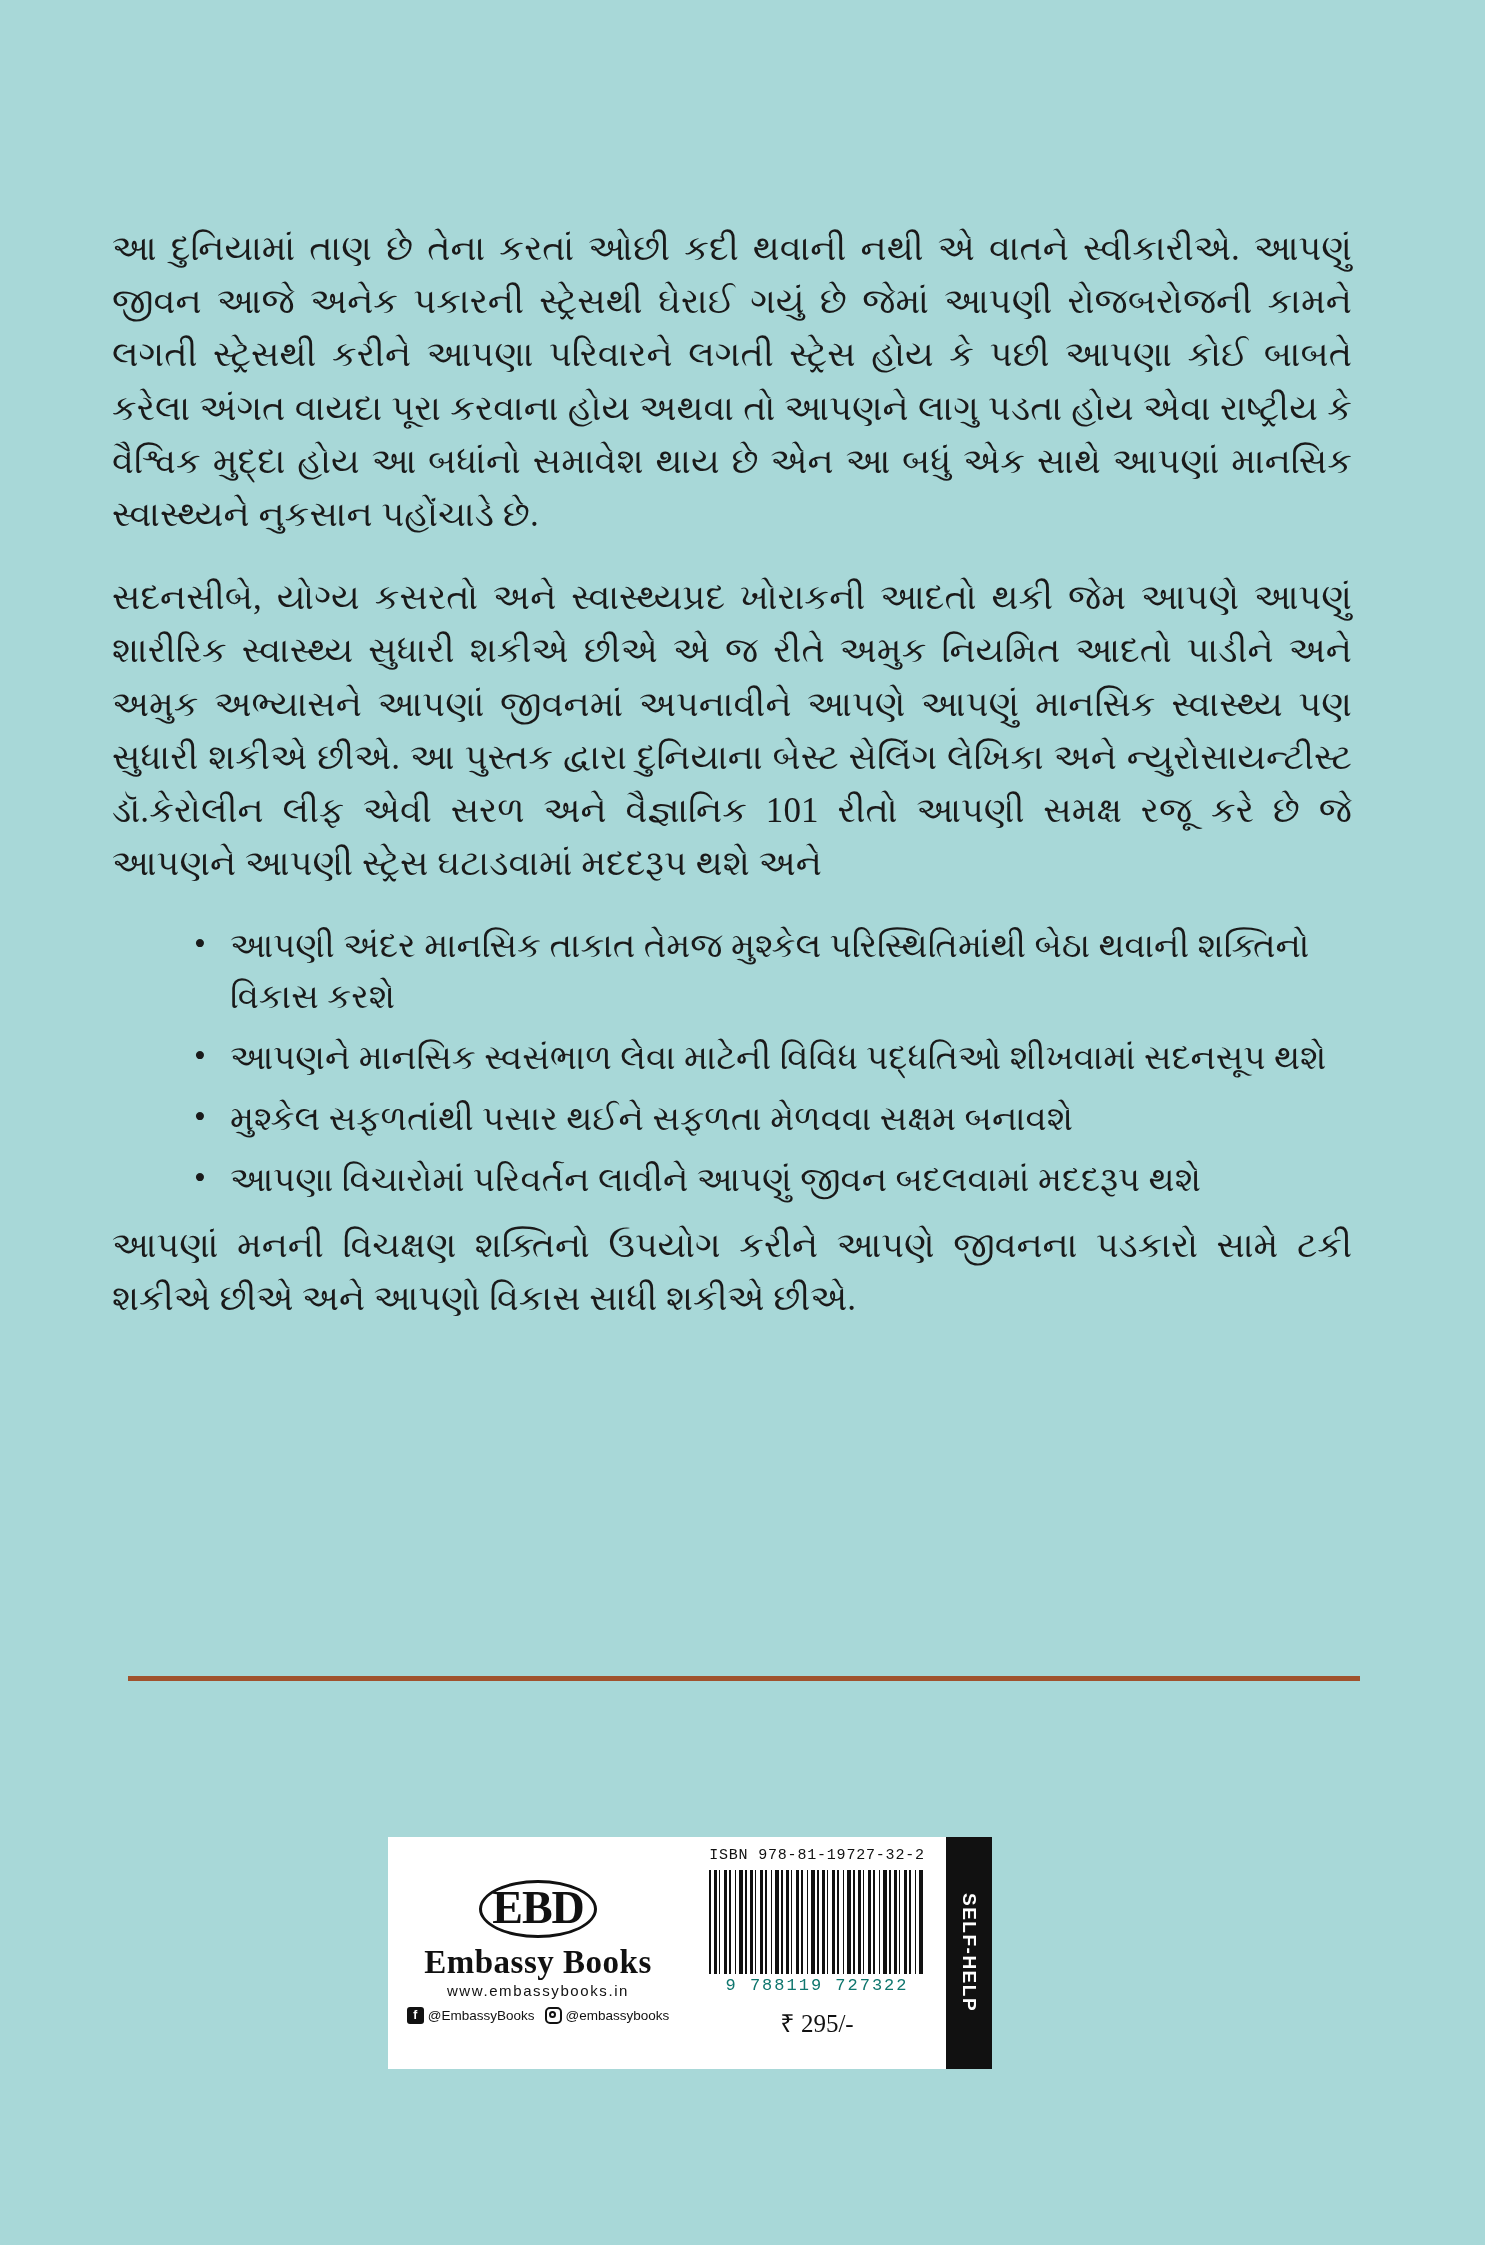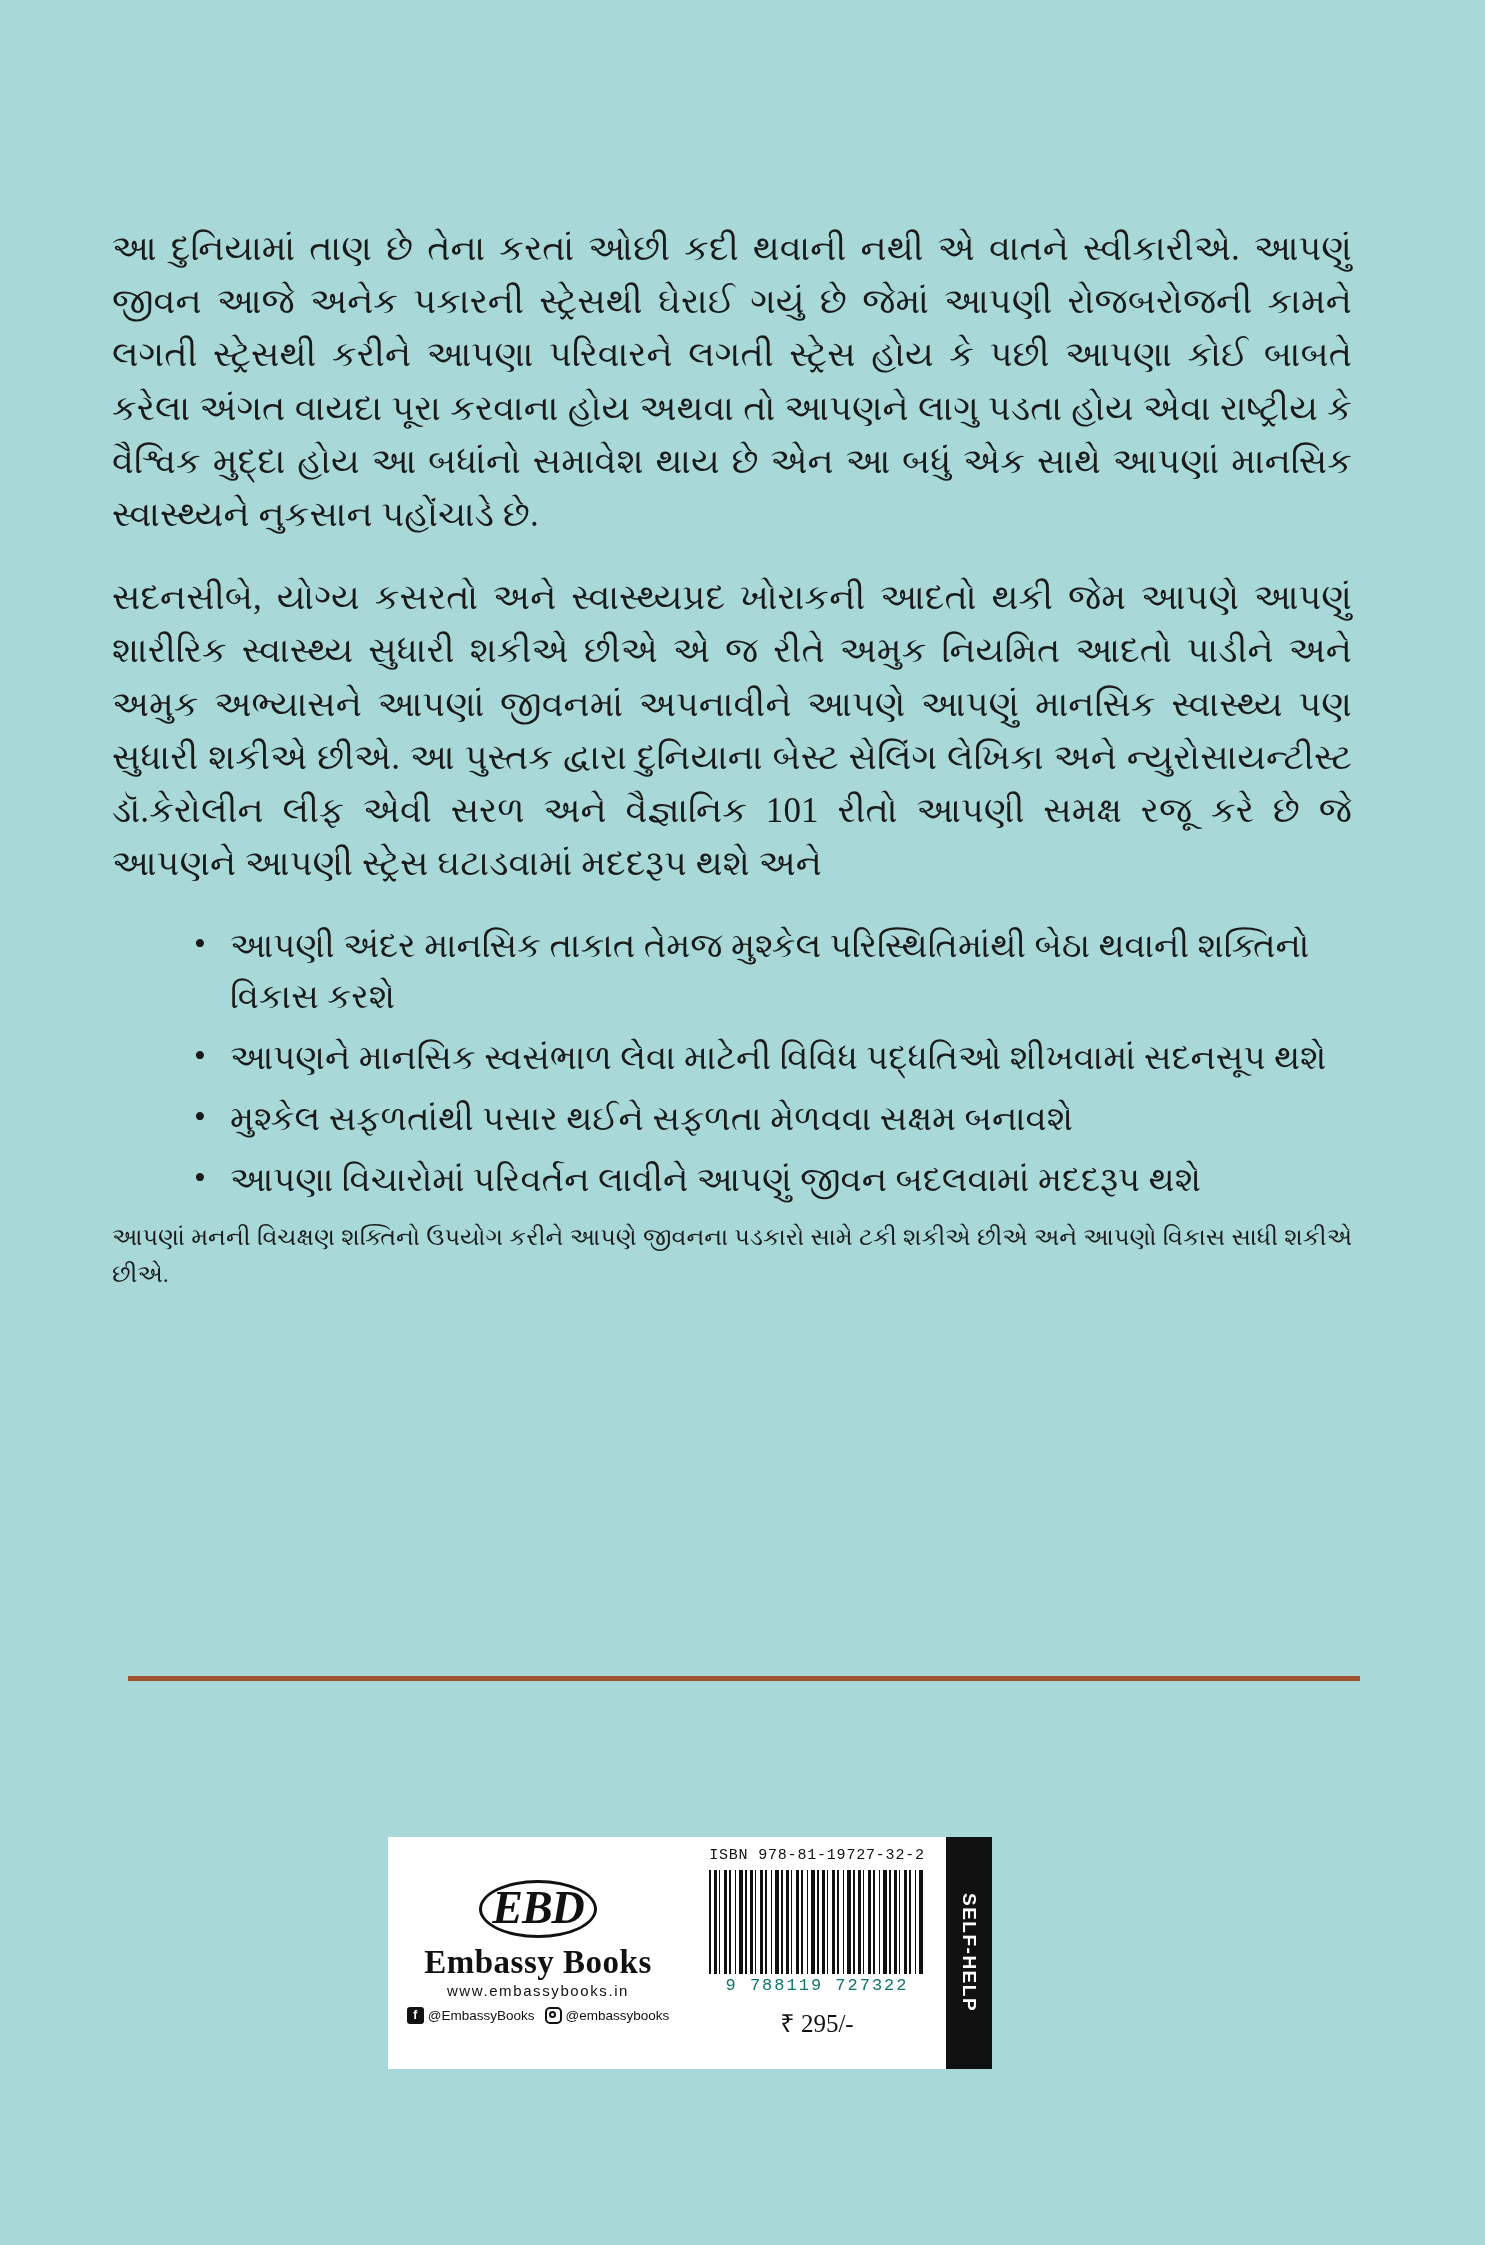--- a/index.html
+++ b/index.html
@@ -53,21 +53,21 @@
   .bullets li:before {
     content: "\2022";
     position: absolute;
     left: 4px;
     top: -2px;
     font-size: 34px;
     line-height: 1.5;
   }
 
   .closing {
-    font-size: 24px;
+    font-size: 35px;
     line-height: 1.52;
     text-align: justify;
     margin: 10px 0 0 0;
   }
 
   .divider {
     position: absolute;
     left: 128px;
     top: 1676px;
     width: 1232px;
@@ -98,21 +98,20 @@
   }
   .ebd-mark {
     font-family: "Liberation Serif", serif;
     font-size: 46px;
     letter-spacing: -1px;
     font-weight: 700;
     color: #111;
     line-height: 1;
     margin-bottom: 6px;
     position: relative;
-    font-style: italic;
   }
   .ebd-mark .oval {
     display: inline-block;
     border: 3px solid #111;
     border-radius: 50%;
     padding: 2px 10px 4px 10px;
   }
   .pub-name {
     font-family: "Liberation Serif", serif;
     font-size: 33px;

